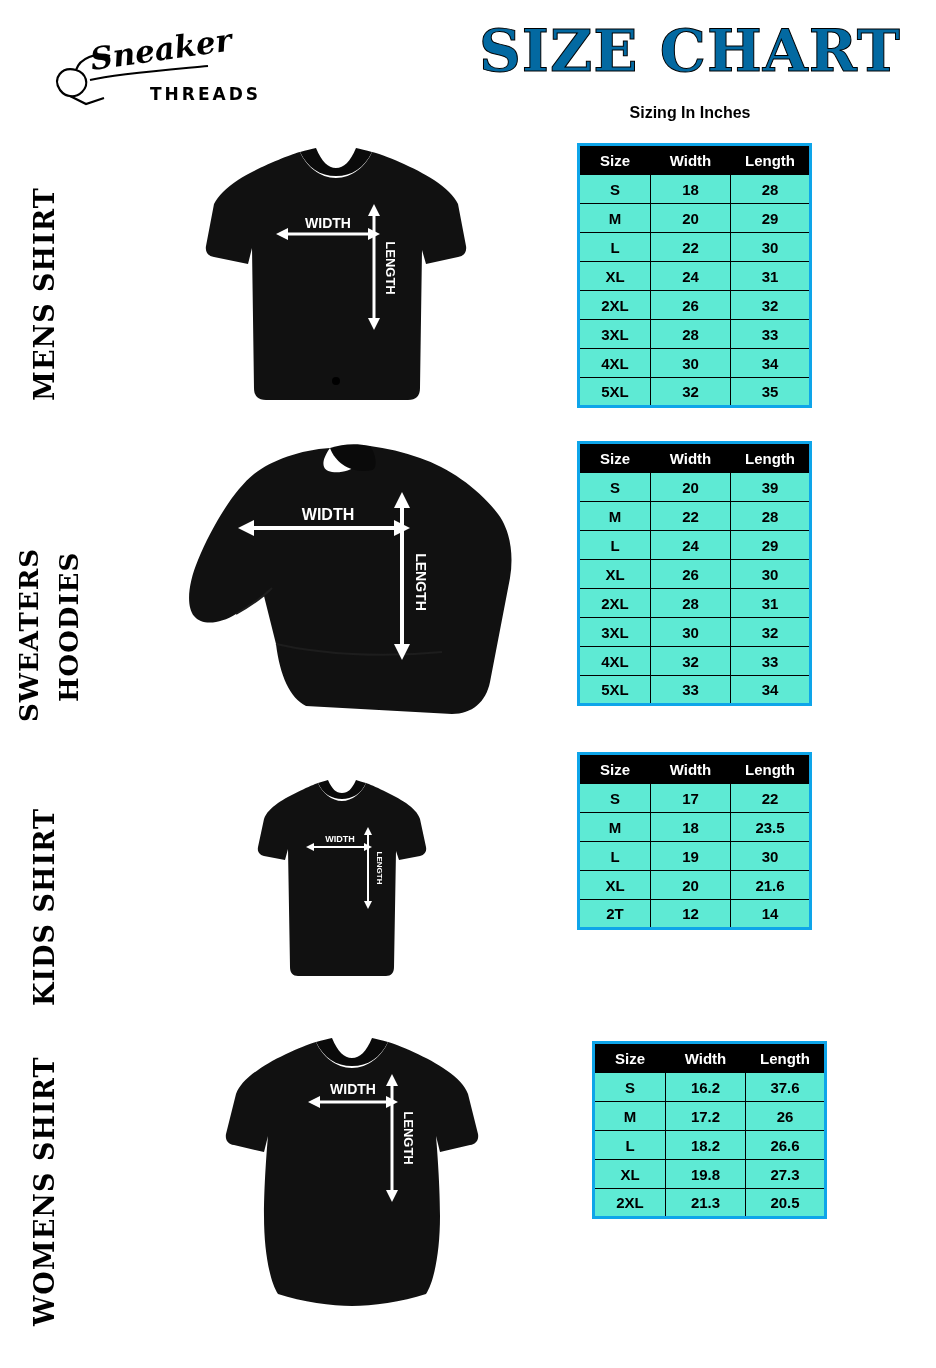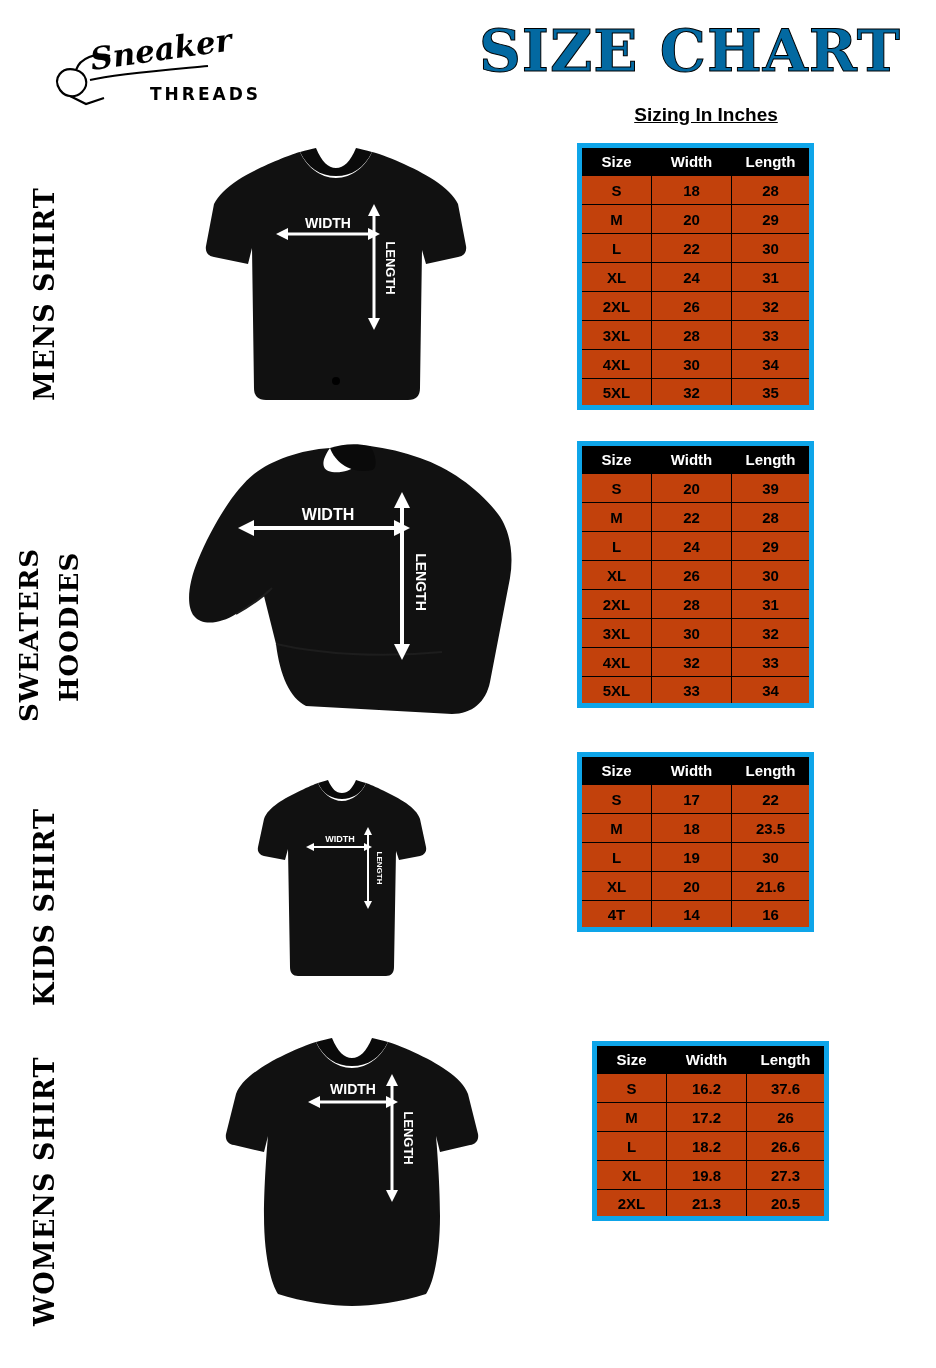--- a/index.html
+++ b/index.html
@@ -37,27 +37,26 @@
     font-family: "DejaVu Serif", serif;
     font-weight: bold;
     font-size: 58px;
     letter-spacing: 1px;
     line-height: 1;
     color: #0369a1;
     -webkit-text-stroke: 1px #000;
   }
   .chart-subtitle {
     position: absolute;
-    left: 486px;
+    left: 470px;
     top: 104px;
     width: 440px;
     text-align: center;
-    font-size: 19px;
+    font-size: 16px;
     font-weight: bold;
-    text-decoration: underline;
   }
 
   
   .side-label {
     position: absolute;
     transform-origin: left bottom;
     transform: rotate(-90deg);
     font-weight: bold;
     font-size: 27px;
     letter-spacing: 1px;
@@ -71,22 +70,22 @@
   
   .garment {
     position: absolute;
   }
   .garment svg { display: block; }
 
   
   .size-table {
     position: absolute;
     border-collapse: collapse;
-    background: #c2410c;
-    border: 5px solid #0ea5e9;
+    background: #5eead4;
+    border: 3px solid #0ea5e9;
   }
   .size-table th, .size-table td {
     border: 1px solid #000;
     text-align: center;
     font-size: 15px;
     font-weight: bold;
     height: 29px;
     padding: 0 6px;
   }
   .size-table thead th {
@@ -327,23 +326,23 @@
           <td>L</td>
           <td>19</td>
           <td>30</td>
         </tr>
       <tr>
           <td>XL</td>
           <td>20</td>
           <td>21.6</td>
         </tr>
       <tr>
-          <td>4T</td>
+          <td>2T</td>
+          <td>12</td>
           <td>14</td>
-          <td>16</td>
         </tr>
     </tbody>
   </table>
 
   <div class="side-label" style="left:60px; top:1295px;">WOMENS SHIRT</div>
 
   <div class="garment" style="left:212px; top:1030px;">
     <svg width="280" height="280" viewBox="0 0 280 280" xmlns="http://www.w3.org/2000/svg">
       <path fill="#111111" d="M104 12 C96 14,62 28,46 40 C34 48,27 56,24 64 L14 104 C13 110,16 114,22 115 L52 122 L56 106 C56 106,52 150,52 186 C52 222,58 252,66 264 C90 272,120 276,140 276 C160 276,190 272,214 264 C222 252,228 222,228 186 C228 150,224 106,224 106 L228 122 L258 115 C264 114,267 110,266 104 L256 64 C253 56,246 48,234 40 C218 28,184 14,176 12 C170 26,156 38,140 38 C124 38,110 26,104 12 Z"></path>
       <path fill="#0a0a0a" d="M104 12 C112 28,124 36,140 36 C156 36,168 28,176 12 C170 10,164 9,160 8 C154 22,148 28,140 28 C132 28,126 22,120 8 C116 9,110 10,104 12 Z"></path>

